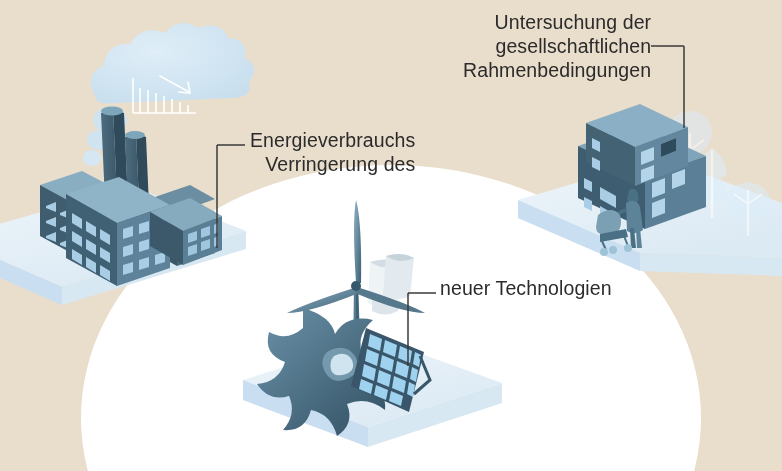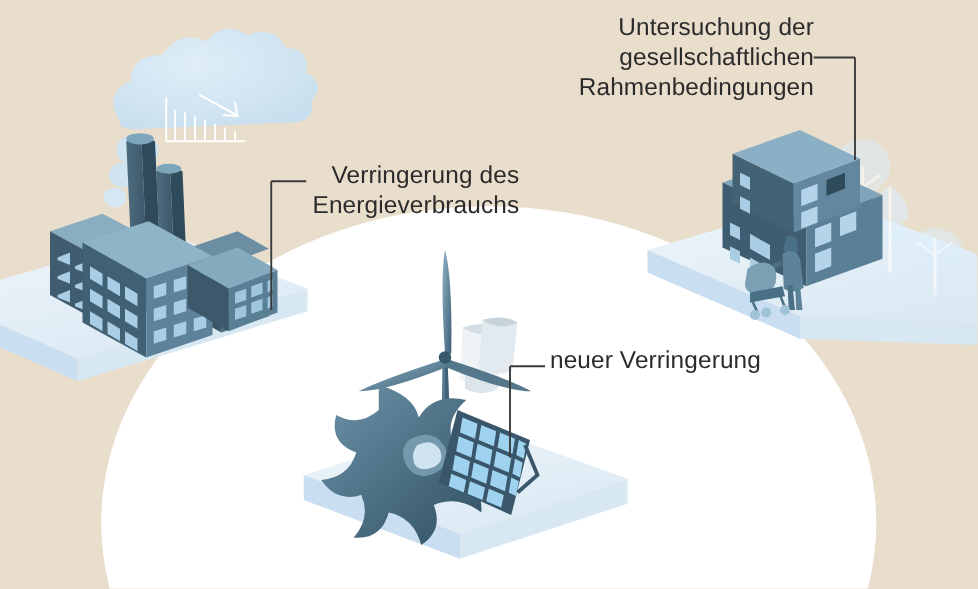--- a/index.html
+++ b/index.html
@@ -310,27 +310,27 @@
       </g>
     </g>
 
     <g stroke="#3a3a3a" stroke-width="1.5" fill="none">
       <polyline points="408,293 436,293"></polyline>
       <polyline points="408,293 408,366"></polyline>
     </g>
   </svg>
 
   <div class="label" id="lbl-energy">
+    <span class="ln">Energieverbrauchs</span>
     <span class="ln">Verringerung des</span>
-    <span class="ln">Energieverbrauchs</span>
   </div>
 
   <div class="label" id="lbl-society">
     <span class="ln">Untersuchung der</span>
     <span class="ln">gesellschaftlichen</span>
     <span class="ln">Rahmenbedingungen</span>
   </div>
 
   <div class="label" id="lbl-tech">
-    <span class="ln">neuer Verringerung</span>
+    <span class="ln">neuer Technologien</span>
   </div>
 
 </div>
 
 </body></html>

